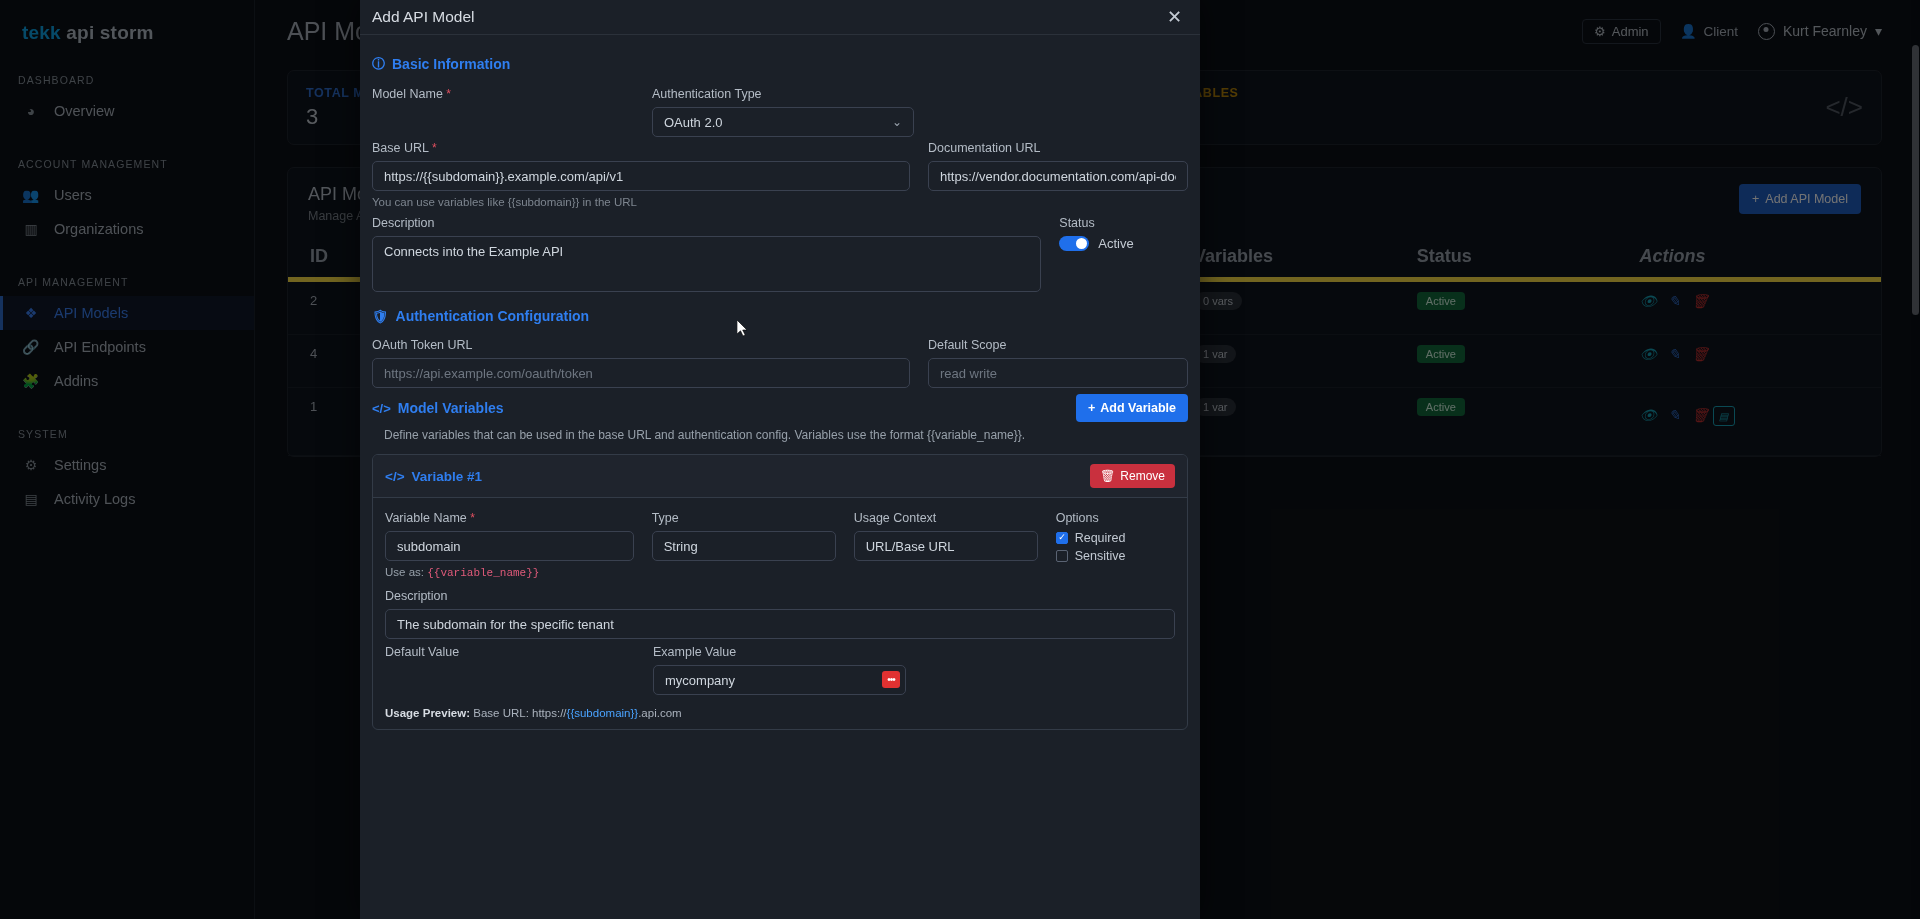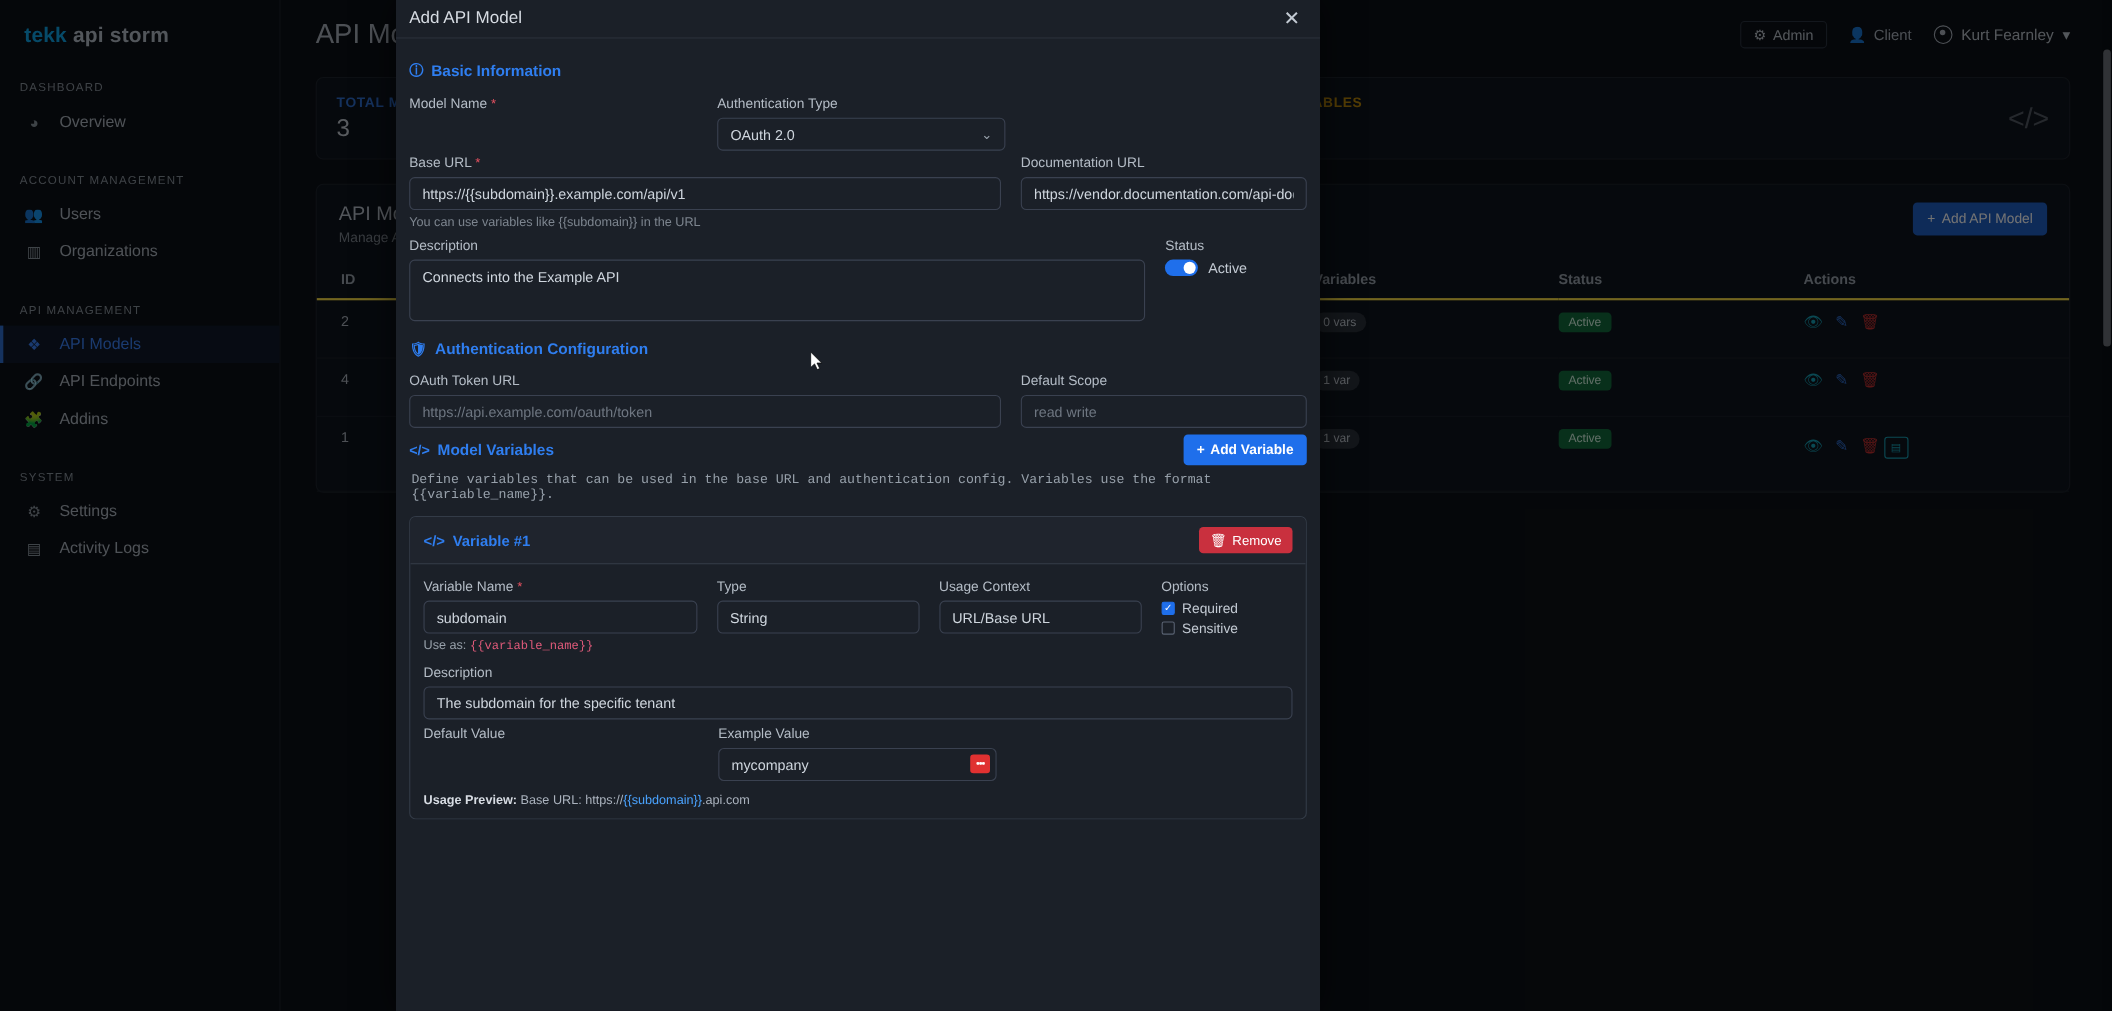--- a/index.html
+++ b/index.html
@@ -76,29 +76,29 @@
   .panel-head { display: flex; justify-content: space-between; align-items: flex-start; padding: 16px 20px 13px; }
   .panel-title { font-size: 18px; color: #b6bec9; }
   .panel-sub { font-size: 12.5px; color: #7d858f; margin-top: 4px; }
   .btn-primary {
     background: #1f5fc4; color: #fff; font-size: 12.5px; border: none; border-radius: 4px;
     padding: 8px 13px; display: inline-flex; align-items: center; gap: 6px;
   }
 
   table.models { width: 100%; border-collapse: collapse; }
   table.models th {
-    text-align: left; font-size: 13px; color: #9aa3ad; font-weight: bold;
-    padding: 10px 0 10px 0; border-bottom: 2px solid #fde047;
+    text-align: left; font-size: 18px; color: #9aa3ad; font-weight: bold;
+    padding: 10px 0 10px 0; border-bottom: 5px solid #fde047;
   }
   table.models td { padding: 11px 0; font-size: 13px; border-bottom: 1px solid #1a2028; vertical-align: top; }
   .c-id { width: 58px; padding-left: 22px !important; color: #aab2bd; }
   .c-name { width: 430px; }
   .c-vars { width: 120px; }
   .c-status { width: 120px; }
-  .c-actions { width: 130px; }
+  .c-actions { width: 130px; font-style: italic; }
   .m-name { color: #c3cad3; font-weight: bold; font-size: 13.5px; }
   .m-url { color: #6e7681; font-size: 11.5px; margin-top: 3px; }
   .m-desc { color: #6e7681; font-size: 11.5px; margin-top: 3px; }
   .badge-gray { background: #2b313a; color: #c3cad3; font-size: 11px; border-radius: 10px; padding: 3px 9px; }
   .badge-green { background: #136b3d; color: #d6f5e3; font-size: 11px; border-radius: 4px; padding: 3px 9px; }
   .act { display: inline-flex; gap: 11px; align-items: center; font-size: 14px; }
   .act .eye { color: #17a2b8; }
   .act .edit { color: #2f6fd0; }
   .act .del { color: #c03030; }
   .code-chip {
@@ -152,21 +152,21 @@
     content: ""; position: absolute; right: 2px; top: 2px; width: 11px; height: 11px;
     border-radius: 50%; background: #fff;
   }
   .tg-row { display: flex; align-items: center; gap: 9px; }
   .tg-lbl { font-size: 13px; color: #c3cad3; }
 
   .btn-addvar {
     background: #1f6feb; color: #fff; border: none; border-radius: 4px; font-size: 12.5px;
     font-weight: bold; padding: 7px 12px; display: inline-flex; align-items: center; gap: 5px;
   }
-  .helper { font-size: 12px; color: #97a0aa; margin: 6px 0 12px 2px; font-family: Liberation Mono, monospace; }
+  .helper { font-size: 12px; color: #97a0aa; margin: 6px 0 12px 12px; }
 
   .varcard { border: 1px solid #333b47; border-radius: 6px; overflow: hidden; }
   .varcard-head {
     display: flex; align-items: center; justify-content: space-between;
     padding: 9px 12px; border-bottom: 1px solid #333b47; background: #1f242d;
   }
   .varcard-title { color: #2f7ef0; font-size: 13.5px; font-weight: bold; display: flex; gap: 7px; align-items: center; }
   .btn-remove {
     background: #c9303e; color: #fff; border: none; border-radius: 4px; font-size: 12px;
     padding: 5px 10px; display: inline-flex; gap: 5px; align-items: center;

